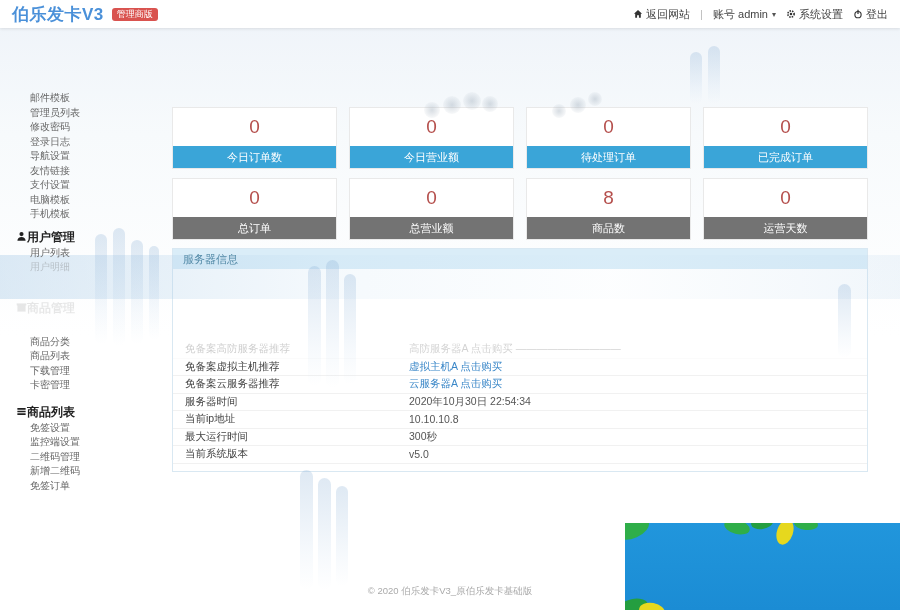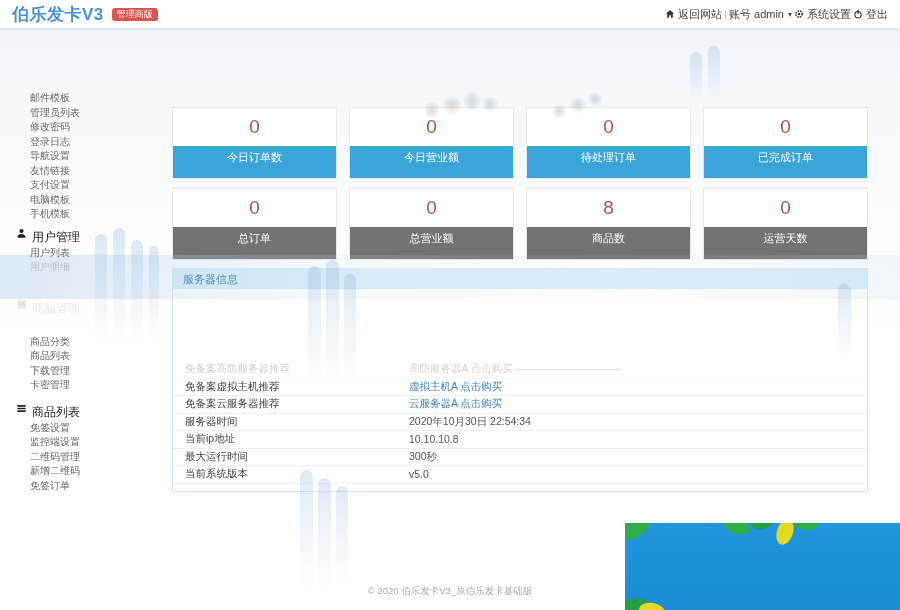--- a/index.html
+++ b/index.html
@@ -13,50 +13,50 @@
   .topbar {
     position:absolute; top:0; left:0; right:0; height:28px; background:#fff;
     box-shadow:0 1px 3px rgba(0,0,0,.10); display:flex; align-items:center;
     padding:0 12px; z-index:20;
   }
   .logo { font-size:17px; font-weight:bold; color:#4a90d9; letter-spacing:.5px; }
   .badge {
     background:#d9534f; color:#fff; font-size:9px; padding:2px 5px;
     border-radius:3px; margin-left:8px; line-height:1;
   }
-  .topnav { margin-left:auto; display:flex; align-items:center; gap:2px; font-size:11px; color:#444; }
+  .topnav { margin-left:auto; display:flex; align-items:center; gap:10px; font-size:11px; color:#444; }
   .nav-item { display:inline-flex; align-items:center; gap:3px; cursor:pointer; }
   .nav-ico { display:inline-flex; color:#333; }
   .nav-sep { color:#bbb; }
   .caret { font-size:8px; color:#555; margin-left:1px; }
   
   .sidebar { position:absolute; top:28px; left:0; width:150px; bottom:0; padding-top:63px; z-index:6; }
   .side-item {
     font-size:10px; color:#666; padding-left:30px; height:14.5px; line-height:14.5px;
     cursor:pointer; white-space:nowrap;
   }
   .side-header {
-    font-size:12px; font-weight:normal; color:#222; padding-left:16px; height:18px;
-    line-height:18px; display:flex; gap:5px; cursor:pointer; white-space:nowrap;
+    font-size:12px; font-weight:bold; color:#222; padding-left:16px; height:18px;
+    line-height:18px; display:flex; align-items:center; cursor:pointer; white-space:nowrap;
   }
   .side-header .ico { display:inline-flex; color:#222; }
   .g1 { margin-top:6px; }
   .g2 { margin-top:24px; }
   .g2 .side-header { opacity:.10; }
   .g2 .side-spacer { height:18px; }
   .g3 { margin-top:10px; }
   .faded { opacity:.32; filter:blur(.3px); }
   
   .main { position:absolute; left:172px; top:28px; width:696px; z-index:4; }
   .cards-row { display:flex; gap:12px; }
   .row1 { margin-top:79px; }
   .row2 { margin-top:9px; }
   .card { flex:1; background:#fff; border:1px solid #e9e9e9; }
   .card-num { height:38px; line-height:38px; text-align:center; font-size:19px; color:#b5504d; }
-  .card-label { height:32px; line-height:22px; text-align:center; font-size:11px; color:#fff; }
+  .card-label { height:22px; line-height:22px; text-align:center; font-size:11px; color:#fff; }
   .blue .card-label { background:#3aa5d8; }
   .red  .card-label { background:#737373; }
   
   .panel { margin-top:8px; background:#fff; border:1px solid #d9e8f2; }
   .panel-head { background:#daedf8; color:#31708f; font-size:11px; padding:4px 10px; height:20px; line-height:12px; }
   .panel-spacer { height:72px; }
   .trow {
     display:flex; align-items:center; height:17.5px; font-size:10.5px;
     border-bottom:1px solid #f1f1f1; color:#555;
   }

